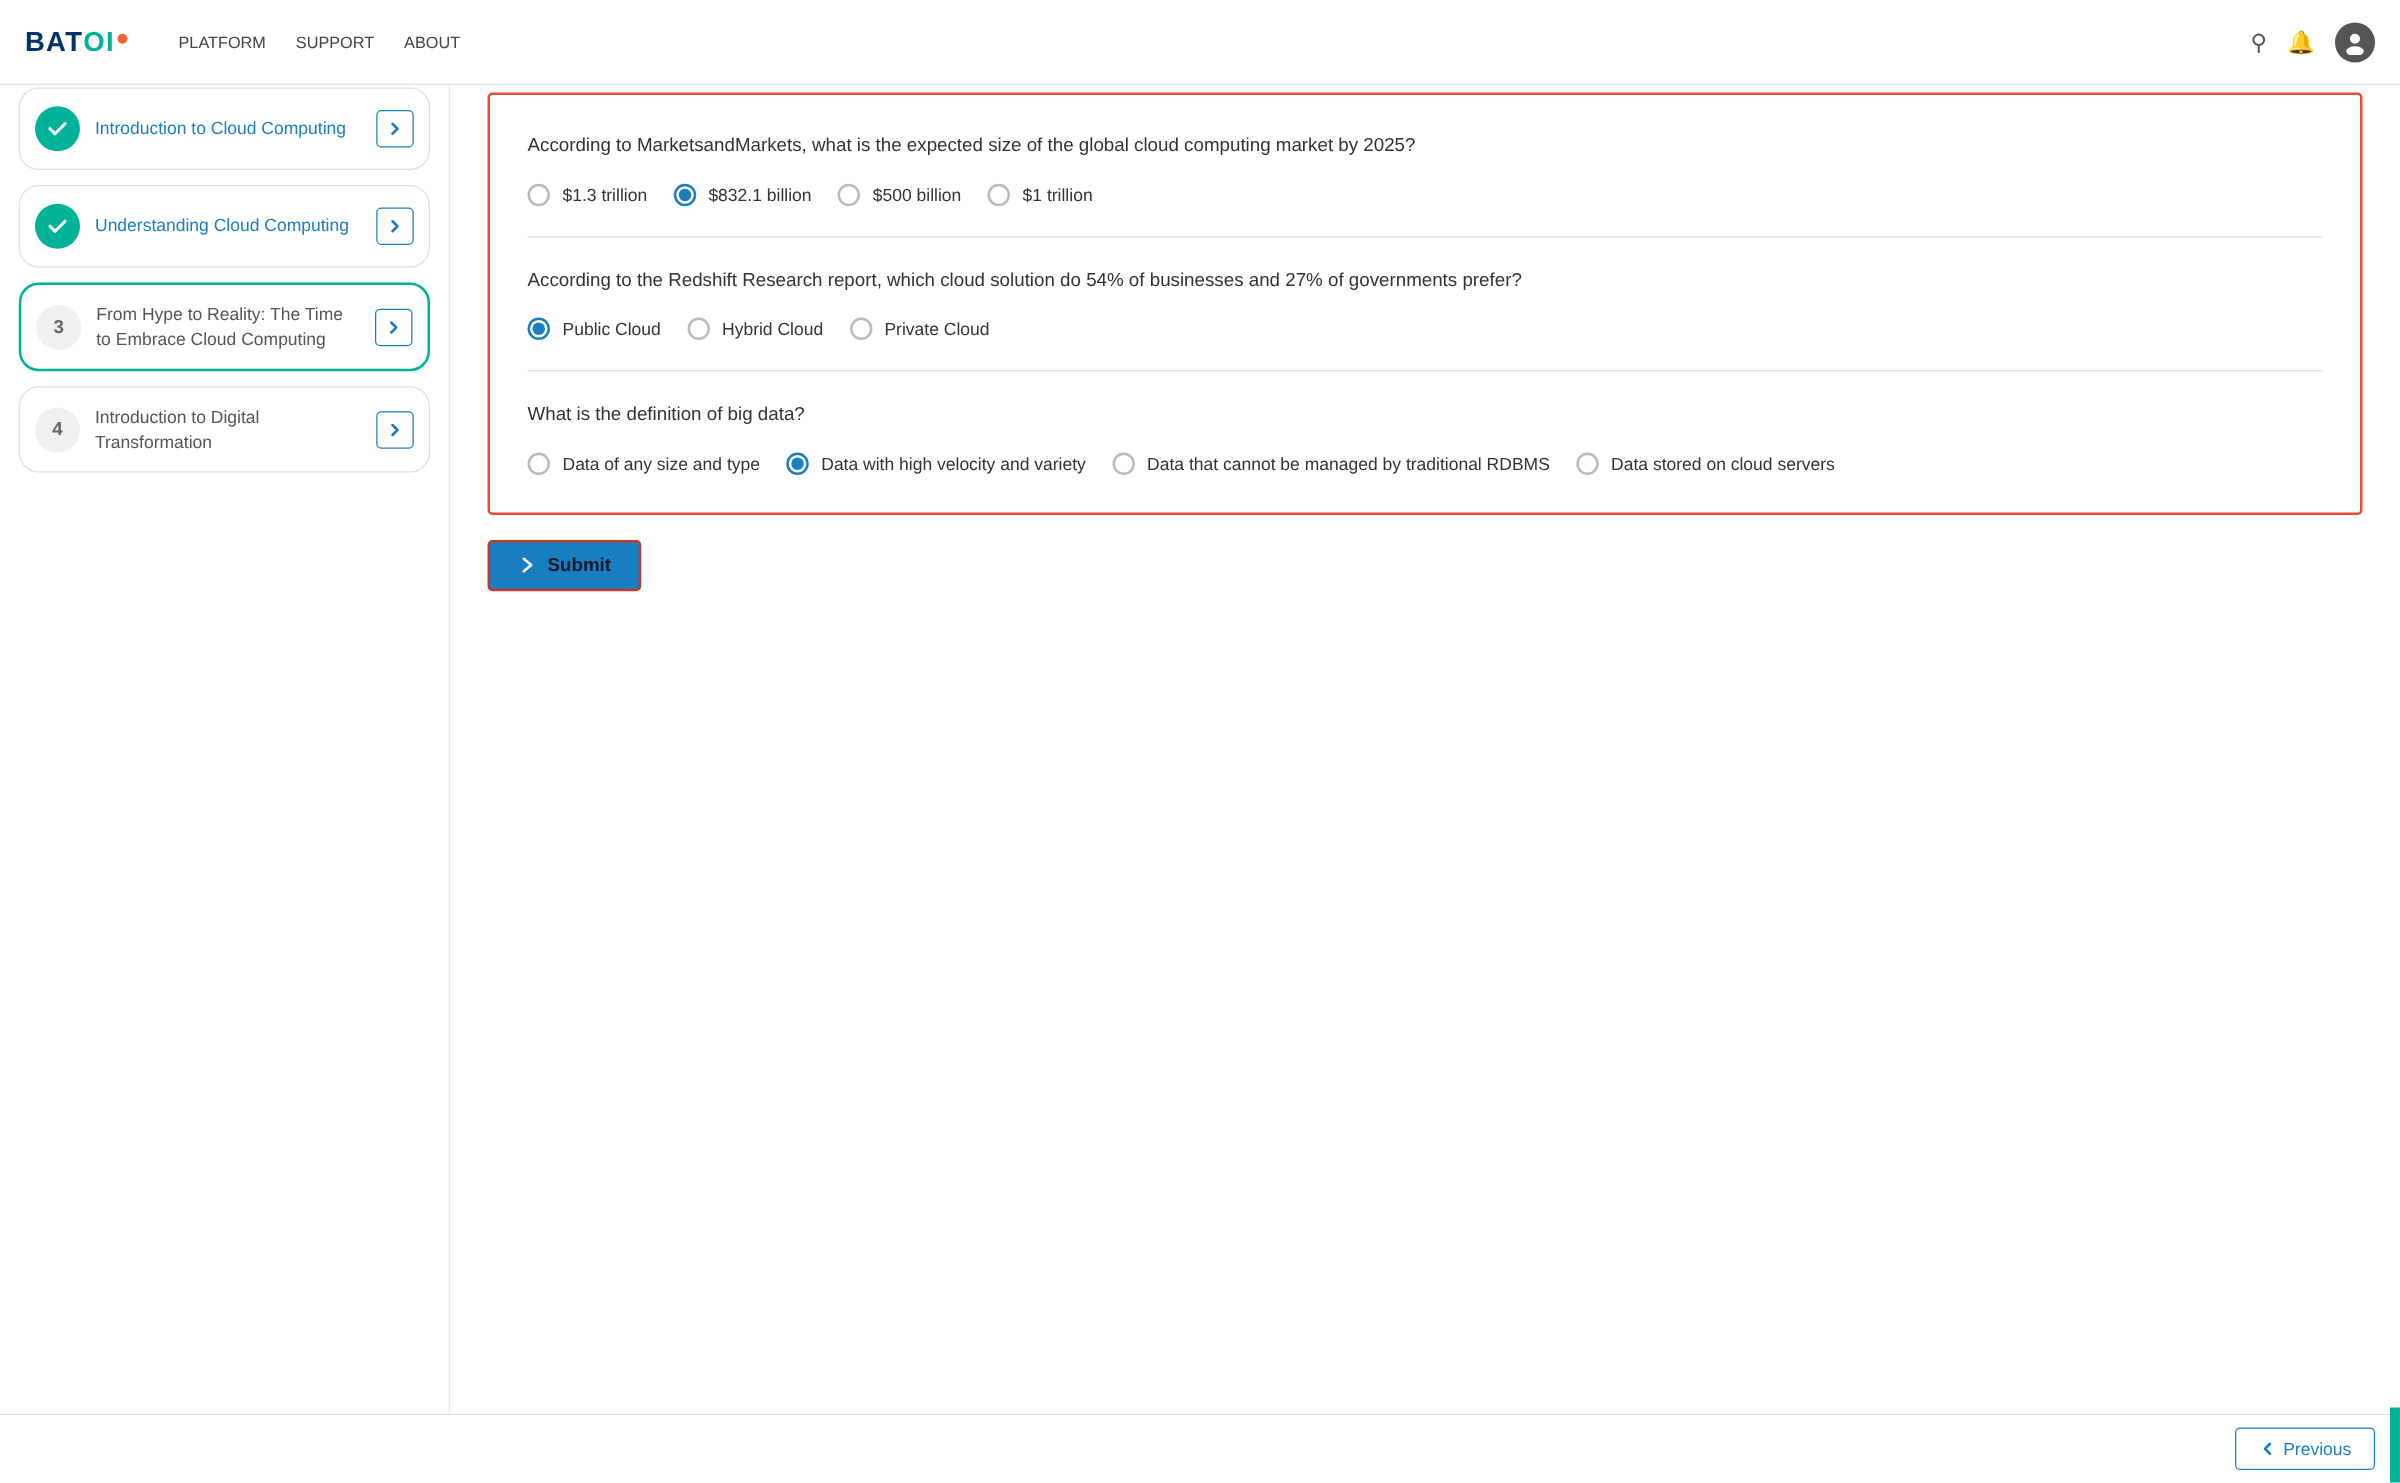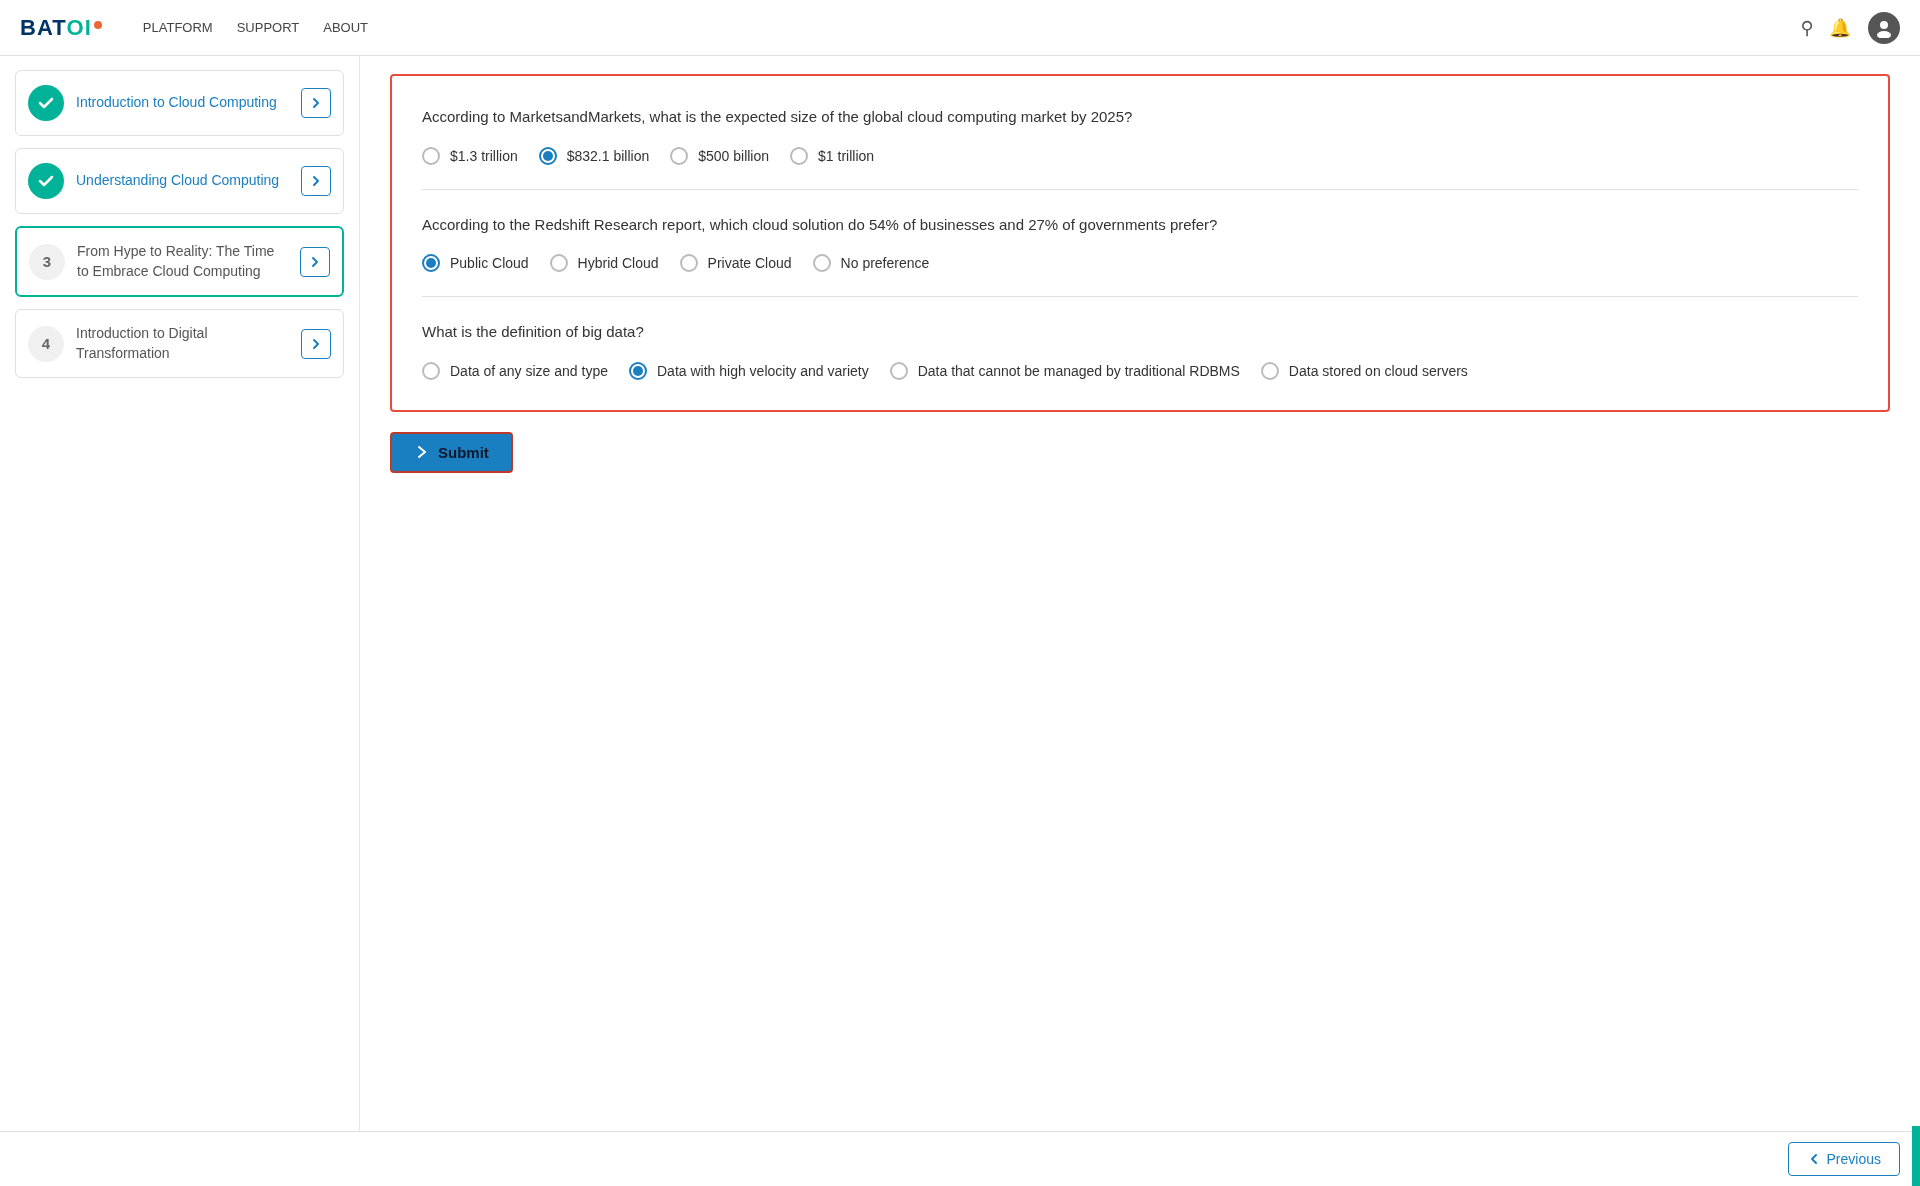--- a/index.html
+++ b/index.html
@@ -1,20 +1,20 @@
 <!DOCTYPE html>
 <html><head>
   <meta charset="utf-8">
   <style>
     * { box-sizing: border-box; margin: 0; padding: 0; }
     body { font-family: 'Segoe UI', Arial, sans-serif; background: #fff; color: #333; font-size: 14px; }
 
     
     .navbar {
-      display: flex; align-items: center; height: 56px;
+      display: flex; align-items: center; height: 68px;
       border-bottom: 1px solid #e0e0e0; padding: 0 20px; gap: 30px;
       position: fixed; top: 0; left: 0; right: 0; background: #fff; z-index: 100;
     }
     .navbar-logo {
       display: flex; align-items: center; font-weight: 900; font-size: 22px;
       color: #003366; letter-spacing: 1px; margin-right: 10px;
     }
     .logo-bat { color: #003366; }
     .logo-oi { color: #00b398; }
     .nav-links { display: flex; gap: 24px; }
@@ -23,21 +23,21 @@
     .nav-icon { color: #555; font-size: 18px; cursor: pointer; }
     .avatar { width: 32px; height: 32px; border-radius: 50%; background: #555; display:flex; align-items:center; justify-content:center; color:#fff; font-size:16px; cursor:pointer; }
 
     
     .page-layout { display: flex; margin-top: 50px; min-height: calc(100vh - 50px); }
 
     
     .sidebar { width: 360px; min-width: 360px; padding: 20px 15px; border-right: 1px solid #e8e8e8; }
     .sidebar-item {
       display: flex; align-items: center; gap: 12px;
-      border: 1px solid #e0e0e0; border-radius: 6px; padding: 14px 12px;
+      border: 1px solid #e0e0e0; border-radius: 16px; padding: 14px 12px;
       margin-bottom: 12px; cursor: pointer; background: #fff;
       position: relative;
     }
     .sidebar-item.active { border-color: #00b398; border-width: 2px; }
     .sidebar-icon-check {
       width: 36px; height: 36px; border-radius: 50%; background: #00b398;
       display: flex; align-items: center; justify-content: center; flex-shrink: 0;
     }
     .sidebar-icon-check svg { width: 18px; height: 18px; }
     .sidebar-num {
@@ -217,24 +217,20 @@
             <span>Public Cloud</span>
           </label>
           <label class="option-item">
             <div class="radio-outer"></div>
             <span>Hybrid Cloud</span>
           </label>
           <label class="option-item">
             <div class="radio-outer"></div>
             <span>Private Cloud</span>
           </label>
-          <label class="option-item">
-            <div class="radio-outer"></div>
-            <span>No preference</span>
-          </label>
         </div>
       </div>
 
       <div class="question-block">
         <p class="question-text">What is the definition of big data?</p>
         <div class="option-list">
           <label class="option-item">
             <div class="radio-outer"></div>
             <span>Data of any size and type</span>
           </label>

